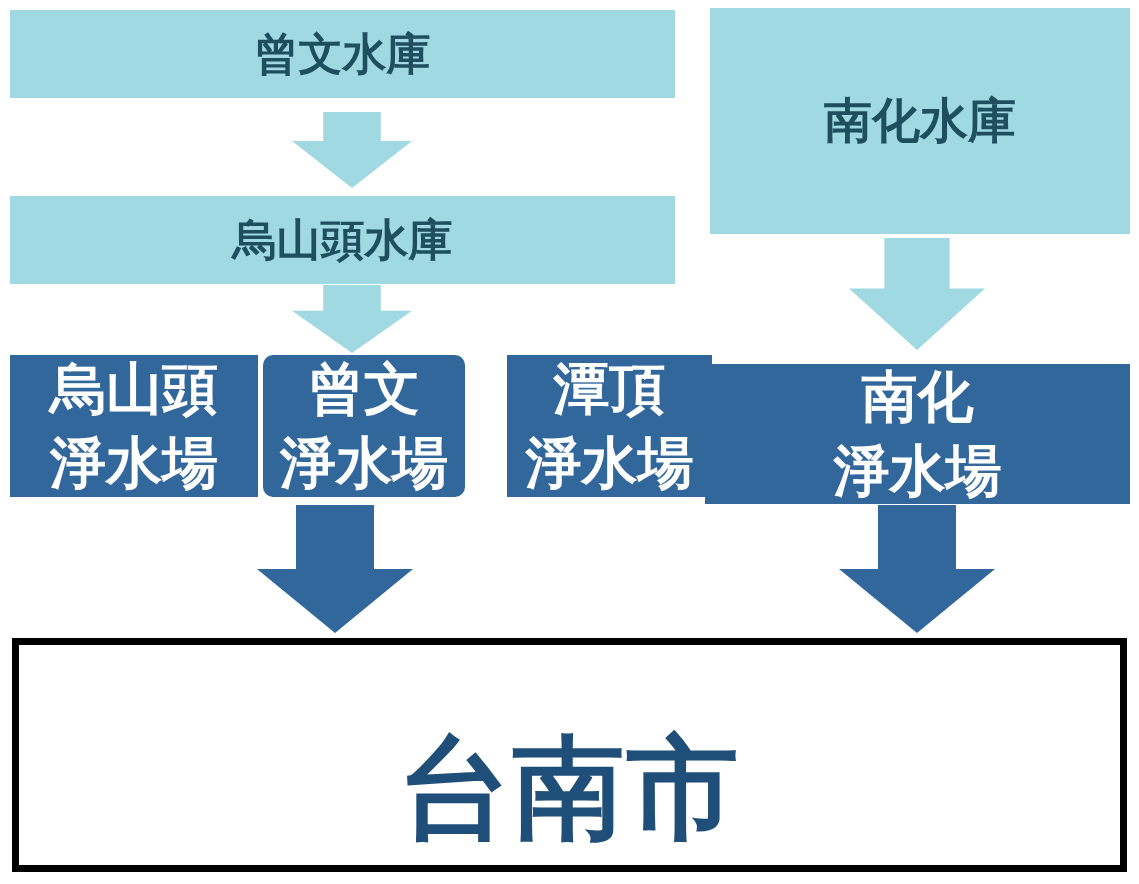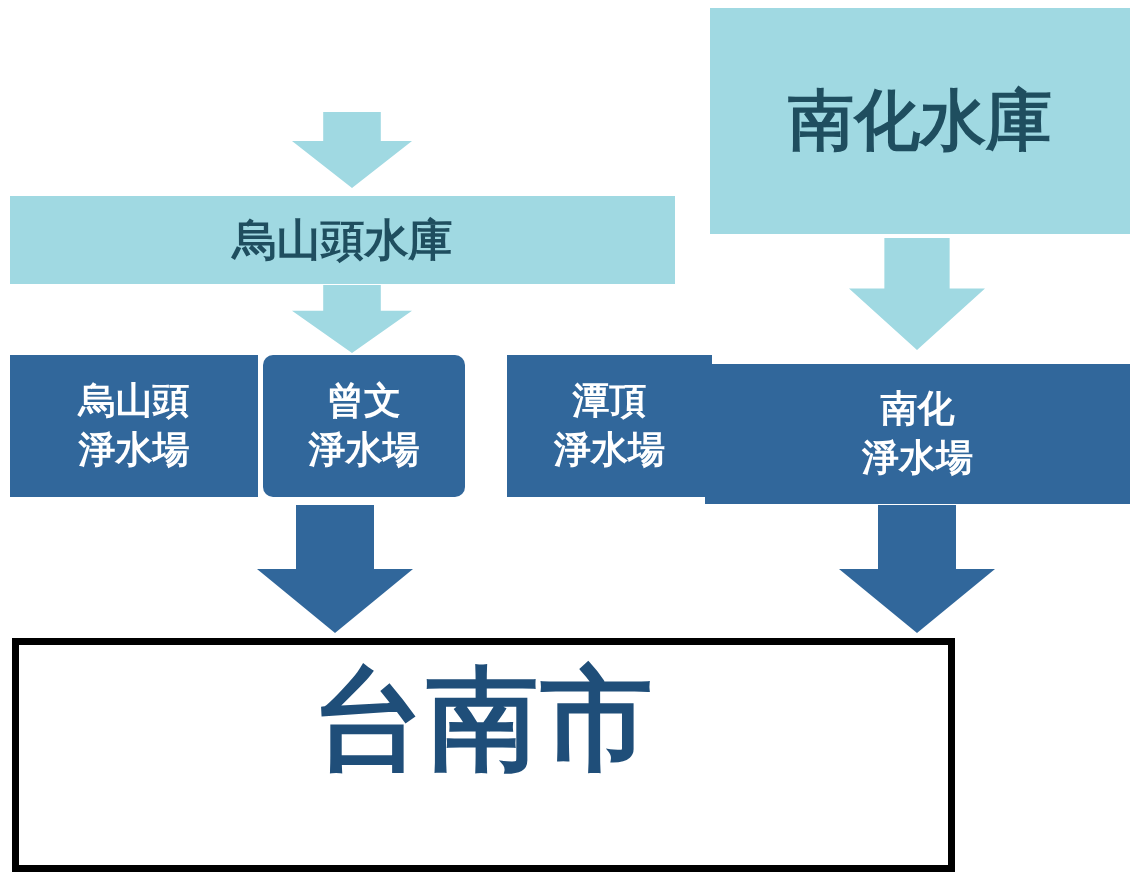--- a/index.html
+++ b/index.html
@@ -31,22 +31,22 @@
   }
   .box.light {
     background: var(--light-blue);
     color: var(--light-box-text);
   }
   .box.dark {
     background: var(--dark-blue);
     color: #ffffff;
   }
   .reservoir-label { font-size: 44px; }
-  .reservoir-label-big { font-size: 66px; }
-  .plant-label { font-size: 37px; line-height: 1.32; }
+  .reservoir-label-big { font-size: 48px; }
+  .plant-label { font-size: 56px; line-height: 1.32; }
   .plant-label span { display: block; }
 
   .arrow {
     position: absolute;
   }
   .arrow.light { background: var(--light-blue); }
   .arrow.dark  { background: var(--dark-blue); }
   .arrow.small {
     clip-path: polygon(26% 0, 74% 0, 74% 38%, 100% 38%, 50% 100%, 0 38%, 26% 38%);
   }
@@ -70,39 +70,42 @@
   
   #nanhua-reservoir    { left: 710px; top: 8px;   width: 420px; height: 226px; }
   #arrow-nh-to-plant   { left: 849px; top: 238px; width: 136px; height: 112px; }
   #nanhua-plant        { left: 705px; top: 355px; width: 425px; height: 140px; margin-top: 9px; }
   #arrow-nhplant-to-city { left: 839px; top: 505px; width: 156px; height: 128px; }
 
   
   #city-box {
     position: absolute;
     left: 12px; top: 638px;
-    width: 943px; height: 234px;
+    width: 1115px; height: 234px;
     background: #ffffff;
     border: 7px solid var(--city-border);
     display: flex;
-    align-items: flex-start;
+    align-items: flex-end;
     justify-content: center;
   }
   #city-box .city-label {
     font-size: 112px;
     font-weight: bold;
     color: var(--city-text);
     letter-spacing: 2px;
   }
 </style>
 </head>
 <body>
 
 <div class="canvas">
 
+  <div class="box light" id="zengwen-reservoir">
+    <span class="reservoir-label">曾文水庫</span>
+  </div>
 
   <div class="arrow light small" id="arrow-zw-to-wst"></div>
 
   <div class="box light" id="wushantou-reservoir">
     <span class="reservoir-label">烏山頭水庫</span>
   </div>
 
   <div class="arrow light small" id="arrow-wst-to-plants"></div>
 
   <div class="box dark" id="wushantou-plant">

